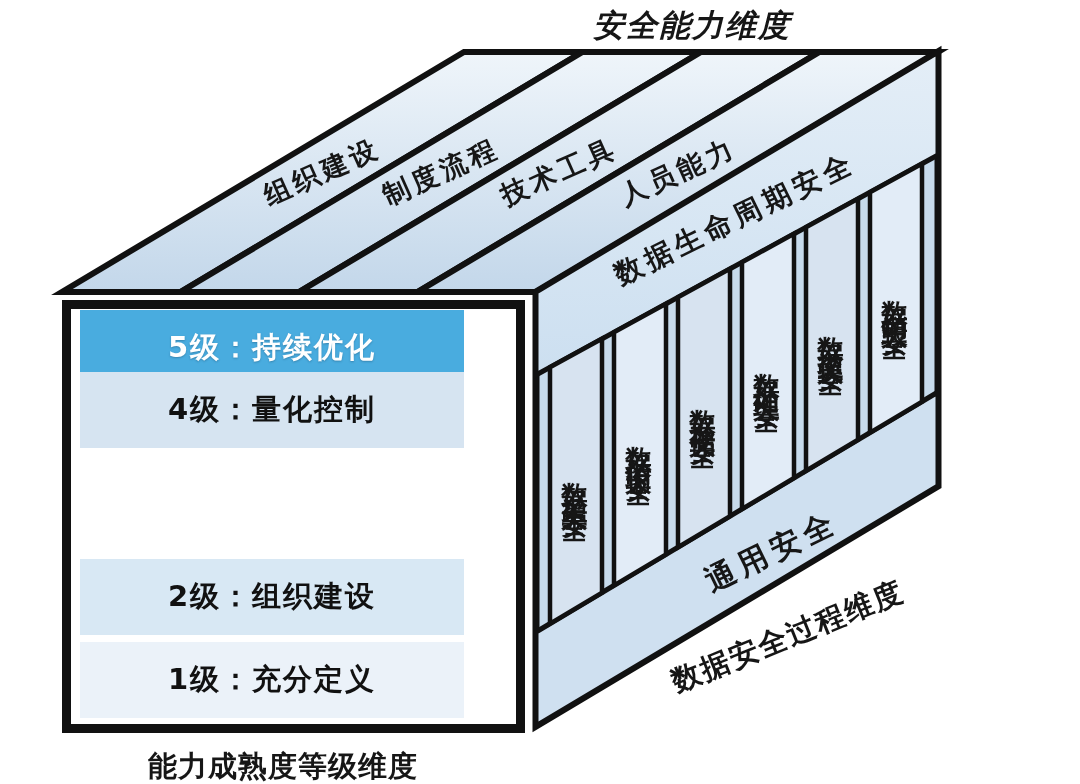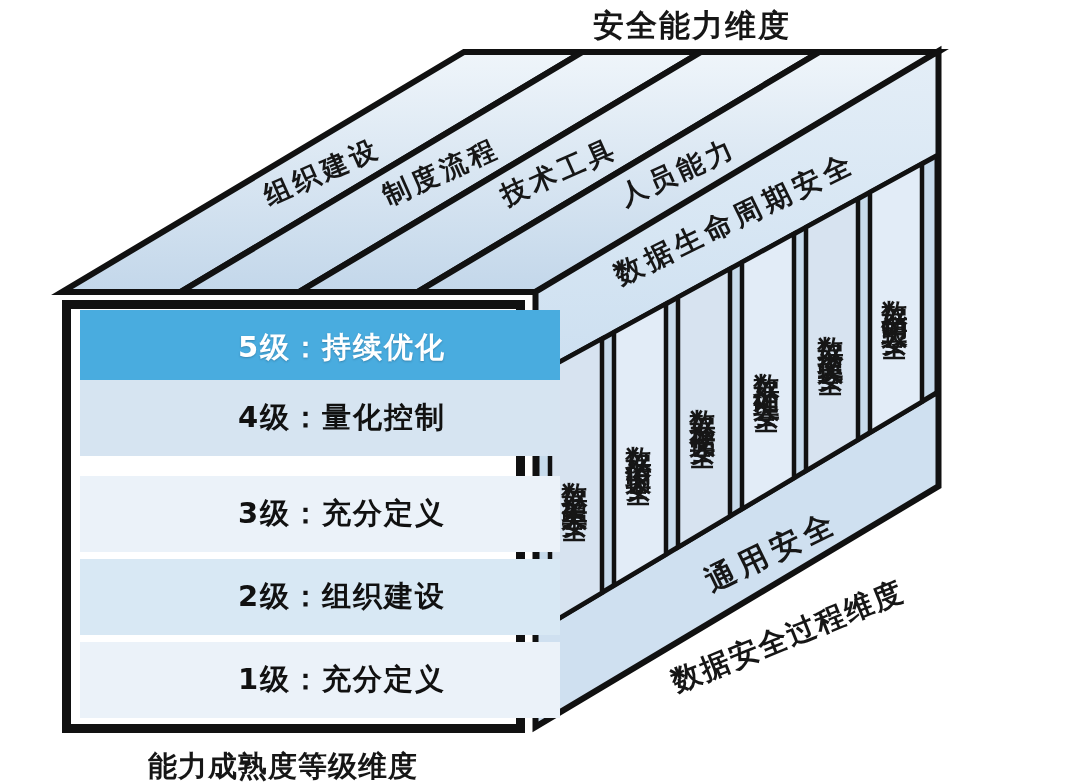--- a/index.html
+++ b/index.html
@@ -4,42 +4,42 @@
 <style>
   html,body{margin:0;padding:0;background:#ffffff;}
   .stage{
     position:relative;width:1080px;height:784px;background:#ffffff;overflow:hidden;
     font-family:"DejaVu Sans","Liberation Sans",sans-serif;color:#111;
   }
   .stage svg{position:absolute;left:0;top:0;}
   .lbl{position:absolute;font-weight:bold;white-space:nowrap;color:#161616;}
   .rot{transform-origin:center center;}
   
-  .title-top{left:542px;top:5px;width:300px;text-align:center;font-size:31px;letter-spacing:2px;}
+  .title-top{left:542px;top:5px;width:300px;text-align:center;font-size:31px;letter-spacing:2px;font-style:italic;}
   .axis-maturity{left:133px;top:739px;width:300px;text-align:center;font-size:29px;letter-spacing:1px;margin-top:8px;}
   .axis-process{left:788px;top:637px;transform:translate(-50%,-50%) rotate(-22deg);font-size:29px;letter-spacing:2px;}
   
   .strip-lbl{font-size:27px;letter-spacing:4px;transform:translate(-50%,-50%) rotate(-24deg);}
   .band-lbl{font-size:28px;letter-spacing:5px;transform:translate(-50%,-50%) rotate(-26deg);}
   .general-lbl{font-size:30px;letter-spacing:6px;transform:translate(-50%,-50%) rotate(-26deg);}
   
   .col-lbl{
     writing-mode:vertical-rl;-webkit-writing-mode:vertical-rl;
     text-orientation:upright;-webkit-text-orientation:upright;
     font-size:26px;font-weight:bold;letter-spacing:7px;
     width:34px;height:220px;text-align:center;
   }
   
   .level-row{
-    position:absolute;left:80px;width:436px;height:76px;
+    position:absolute;left:80px;width:384px;height:76px;
     display:flex;align-items:center;justify-content:center;
-    font-size:29px;font-weight:bold;letter-spacing:2px;padding-left:44px;
+    font-size:29px;font-weight:bold;letter-spacing:2px;
   }
   .row-0{top:310px;background:#49ACDF;color:#ffffff;text-shadow:0 1px 2px rgba(20,60,90,.35);}
-  .row-1{top:380px;background:#D6E4F1;}
+  .row-1{top:372px;background:#D6E4F1;}
   .row-2{top:476px;background:#EBF2F9;}
   .row-3{top:559px;background:#D8E8F4;}
   .row-4{top:642px;background:#EBF2F9;}
 </style>
 </head>
 <body>
 
 <div class="stage">
 
   <svg width="1080" height="784" viewBox="0 0 1080 784">
@@ -70,21 +70,20 @@
     <polygon points="678,297.3 730,268.9 730,516.2 678,547.2" fill="#D7E3F0" stroke="#111" stroke-width="4.5"></polygon>
     <polygon points="742,262.3 794,233.9 794,478 742,509" fill="#E2ECF7" stroke="#111" stroke-width="4.5"></polygon>
     <polygon points="806,227.3 858,198.9 858,439.8 806,470.8" fill="#D7E3F0" stroke="#111" stroke-width="4.5"></polygon>
     <polygon points="870,192.3 922,163.9 922,401.6 870,432.6" fill="#E2ECF7" stroke="#111" stroke-width="4.5"></polygon>
 
     <rect x="66.5" y="304.5" width="454" height="424" fill="#ffffff" stroke="#111" stroke-width="9"></rect>
   </svg>
 
   <div class="level-row row-0">5级：持续优化</div>
   <div class="level-row row-1">4级：量化控制</div>
-  <div class="level-row row-2">3级：充分定义</div>
   <div class="level-row row-3">2级：组织建设</div>
   <div class="level-row row-4">1级：充分定义</div>
 
   <div class="lbl title-top">安全能力维度</div>
 
   <div class="lbl strip-lbl rot" style="left:322px;top:172px;">组织建设</div>
   <div class="lbl strip-lbl rot" style="left:441px;top:172px;">制度流程</div>
   <div class="lbl strip-lbl rot" style="left:559px;top:172px;">技术工具</div>
   <div class="lbl strip-lbl rot" style="left:678px;top:172px;">人员能力</div>
 

